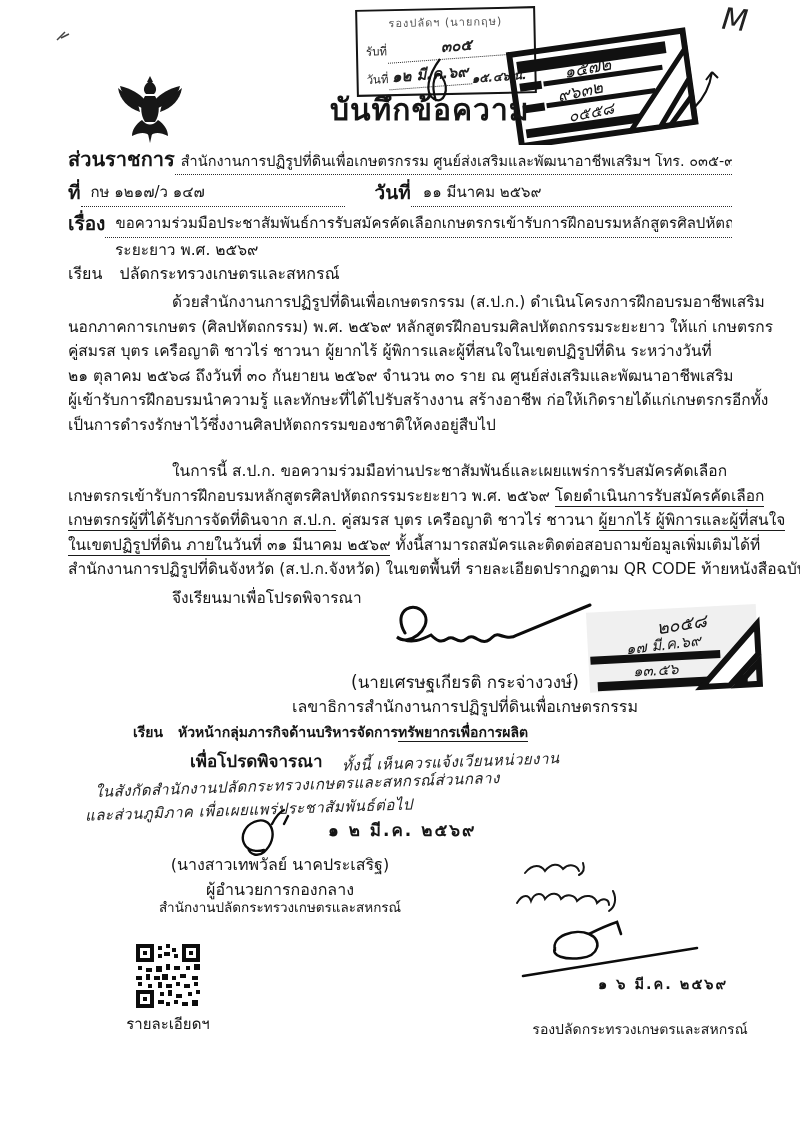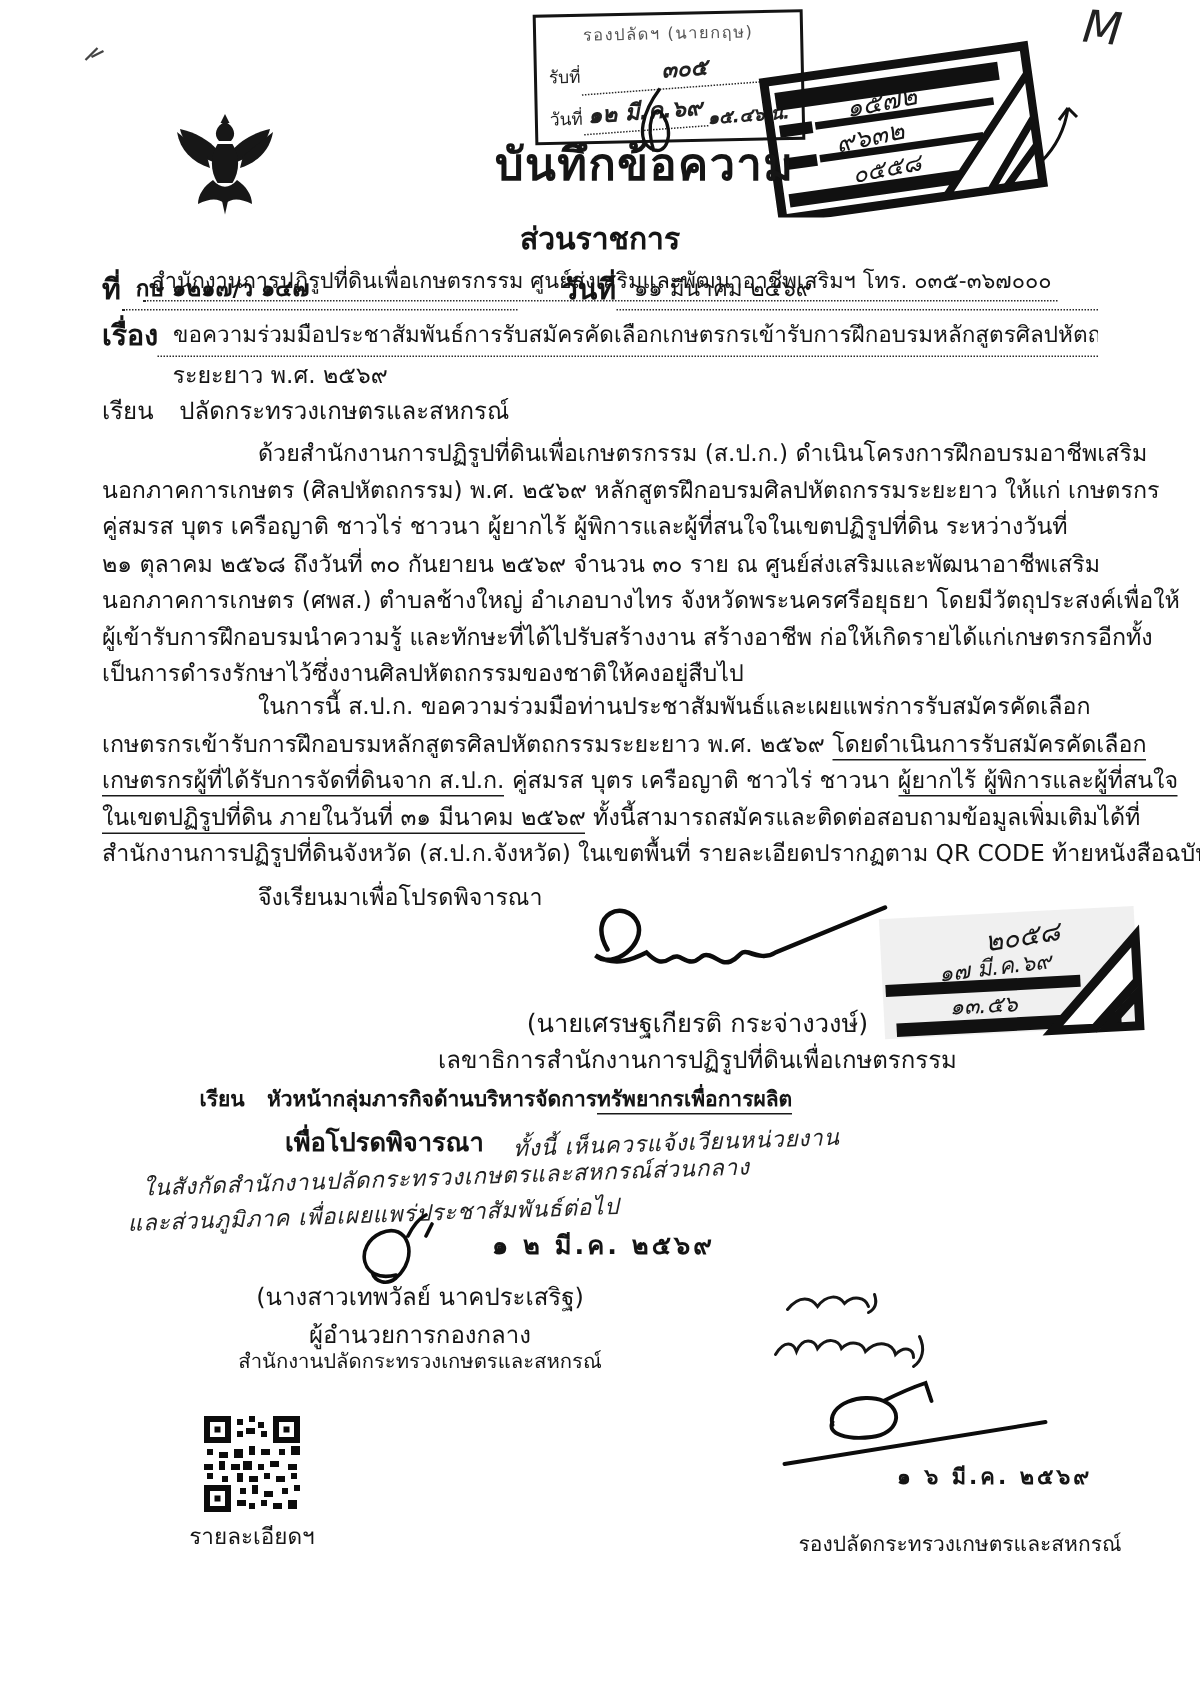--- a/index.html
+++ b/index.html
@@ -79,49 +79,48 @@
       <path d="M6 14 C8 26 16 34 28 38 L26 30 Z"></path>
       <path d="M70 14 C68 26 60 34 48 38 L50 30 Z"></path>
       <path d="M33 22 L43 22 C48 30 48 40 43 48 L33 48 C28 40 28 30 33 22 Z"></path>
       <path d="M30 46 C24 50 20 56 20 62 C28 58 34 58 38 62 C42 58 48 58 56 62 C56 56 52 50 46 46 C41 52 35 52 30 46 Z"></path>
       <path d="M36 60 L40 60 L38 69 Z"></path>
     </g>
   </svg>
 
   <div class="abs b" style="left:330px;top:86px;font-size:30px;letter-spacing:1px;">บันทึกข้อความ</div>
 
-  <div class="abs nowrap" style="left:68px;top:143px;width:664px;display:flex;align-items:center;flex-direction:column;">
+  <div class="abs nowrap" style="left:68px;top:143px;width:664px;display:flex;align-items:flex-end;">
     <span class="b" style="font-size:20px;">ส่วนราชการ</span>
     <span class="dotline" style="flex:1;font-size:14.5px;padding:0 4px 2px 6px;overflow:hidden;">สำนักงานการปฏิรูปที่ดินเพื่อเกษตรกรรม ศูนย์ส่งเสริมและพัฒนาอาชีพเสริมฯ โทร. ๐๓๕-๓๖๗๐๐๐</span>
   </div>
 
   <div class="abs nowrap" style="left:68px;top:177px;width:664px;display:flex;align-items:flex-end;">
     <span class="b" style="font-size:19px;">ที่</span>
-    <span class="dotline" style="width:250px;font-size:15px;padding:0 4px 2px 10px;font-weight:bold;">กษ ๑๒๑๗/ว ๑๔๗</span>
+    <span class="dotline" style="width:250px;font-size:15px;padding:0 4px 2px 10px;">กษ ๑๒๑๗/ว ๑๔๗</span>
     <span class="b" style="font-size:19px;margin-left:30px;">วันที่</span>
     <span class="dotline" style="flex:1;font-size:15px;padding:0 4px 2px 12px;">๑๑ มีนาคม ๒๕๖๙</span>
   </div>
 
   <div class="abs nowrap" style="left:68px;top:208px;width:664px;display:flex;align-items:flex-end;">
     <span class="b" style="font-size:19px;">เรื่อง</span>
     <span class="dotline" style="flex:1;font-size:15px;padding:0 4px 2px 10px;overflow:hidden;">ขอความร่วมมือประชาสัมพันธ์การรับสมัครคัดเลือกเกษตรกรเข้ารับการฝึกอบรมหลักสูตรศิลปหัตถกรรม</span>
   </div>
   <div class="abs nowrap" style="left:115px;top:237px;font-size:15.5px;">ระยะยาว พ.ศ. ๒๕๖๙</div>
 
   <div class="abs nowrap" style="left:68px;top:261px;font-size:16px;">
     <span>เรียน</span>
     <span style="margin-left:12px;">ปลัดกระทรวงเกษตรและสหกรณ์</span>
   </div>
 
   <div class="abs" style="left:68px;top:289px;width:672px;">
     <div class="line" style="padding-left:104px;">ด้วยสำนักงานการปฏิรูปที่ดินเพื่อเกษตรกรรม (ส.ป.ก.) ดำเนินโครงการฝึกอบรมอาชีพเสริม</div>
     <div class="line">นอกภาคการเกษตร (ศิลปหัตถกรรม) พ.ศ. ๒๕๖๙ หลักสูตรฝึกอบรมศิลปหัตถกรรมระยะยาว ให้แก่ เกษตรกร</div>
     <div class="line">คู่สมรส บุตร เครือญาติ ชาวไร่ ชาวนา ผู้ยากไร้ ผู้พิการและผู้ที่สนใจในเขตปฏิรูปที่ดิน ระหว่างวันที่</div>
     <div class="line">๒๑ ตุลาคม ๒๕๖๘ ถึงวันที่ ๓๐ กันยายน ๒๕๖๙ จำนวน ๓๐ ราย ณ ศูนย์ส่งเสริมและพัฒนาอาชีพเสริม</div>
-    <div class="line">นอกภาคการเกษตร (ศพส.) ตำบลช้างใหญ่ อำเภอบางไทร จังหวัดพระนครศรีอยุธยา โดยมีวัตถุประสงค์เพื่อให้</div>
     <div class="line">ผู้เข้ารับการฝึกอบรมนำความรู้ และทักษะที่ได้ไปรับสร้างงาน สร้างอาชีพ ก่อให้เกิดรายได้แก่เกษตรกรอีกทั้ง</div>
     <div class="line">เป็นการดำรงรักษาไว้ซึ่งงานศิลปหัตถกรรมของชาติให้คงอยู่สืบไป</div>
   </div>
 
   <div class="abs" style="left:68px;top:458px;width:672px;">
     <div class="line" style="padding-left:104px;">
       <span>ในการนี้ ส.ป.ก. ขอความร่วมมือท่านประชาสัมพันธ์และเผยแพร่การรับสมัครคัดเลือก</span>
     </div>
     <div class="line">
       <span>เกษตรกรเข้ารับการฝึกอบรมหลักสูตรศิลปหัตถกรรมระยะยาว พ.ศ. ๒๕๖๙ </span><span class="useg">โดยดำเนินการรับสมัครคัดเลือก</span>

